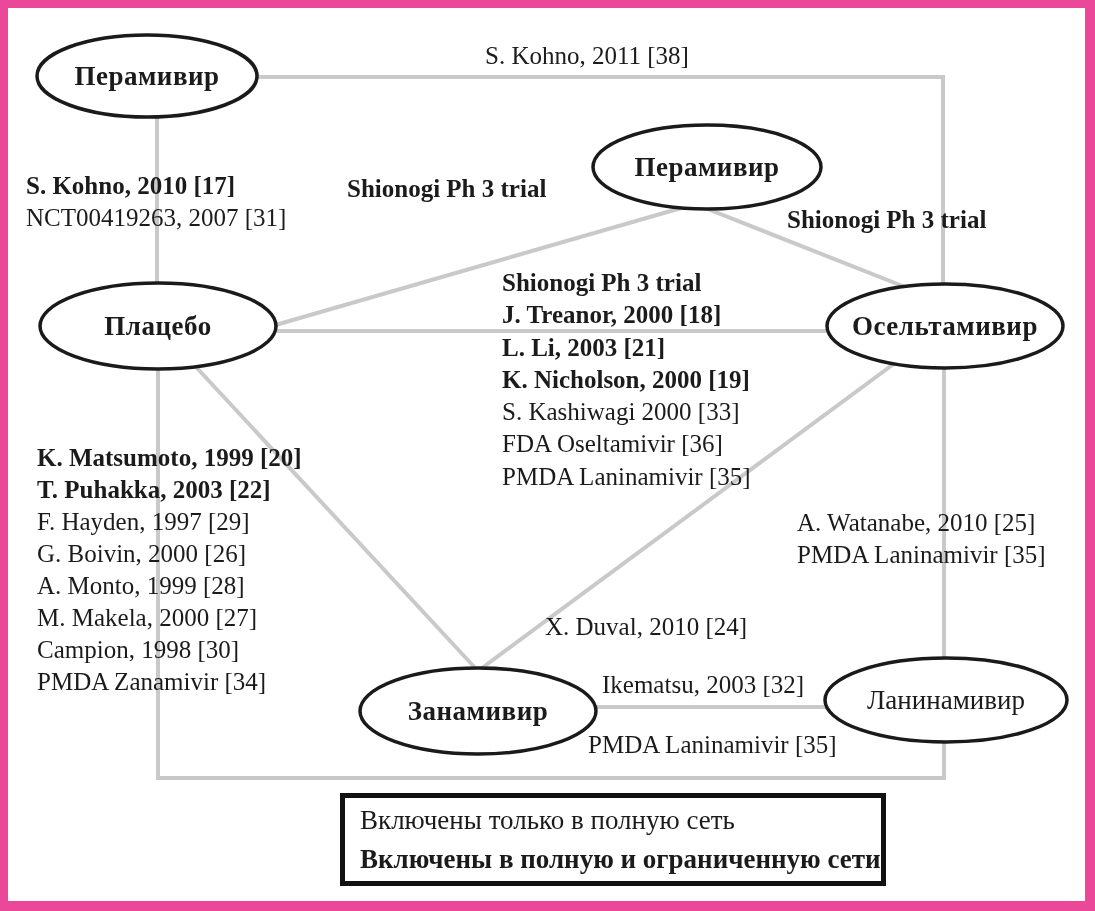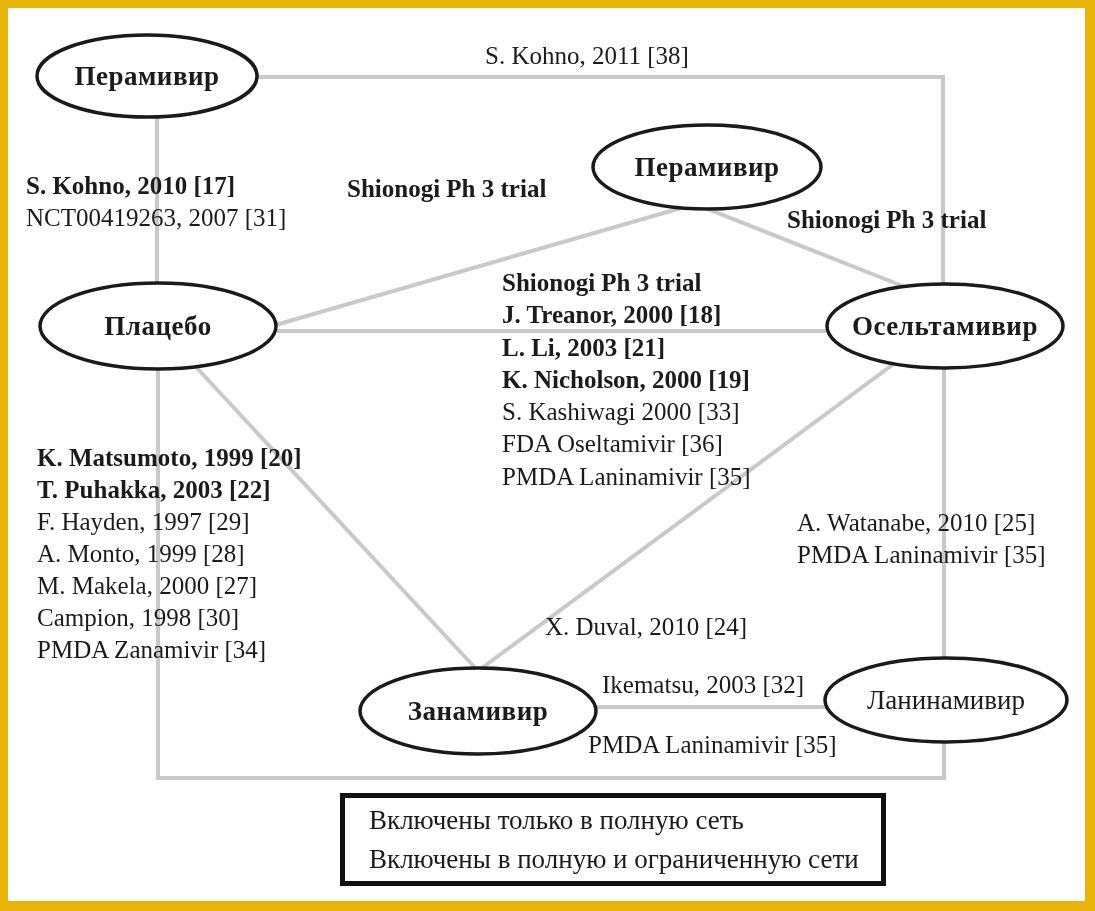--- a/index.html
+++ b/index.html
@@ -1,19 +1,19 @@
 <!DOCTYPE html>
 <html><head>
 <meta charset="utf-8">
 <style>
   html,body{margin:0;padding:0;background:#e8e8e8;}
   .page{
     position:relative;
     width:1095px;height:911px;
-    background:#eab308;
+    background:#ec4899;
     font-family:"Liberation Serif","DejaVu Serif",serif;
     color:#1b1b1b;
     overflow:hidden;
   }
   .inner{
     position:absolute;
     left:8px;top:8px;right:10px;bottom:10px;
     background:#ffffff;
   }
   svg.net{position:absolute;left:0;top:0;}
@@ -32,24 +32,24 @@
     white-space:nowrap;
   }
   .lbl-group .b{font-weight:bold;}
   .lbl-group.tight{line-height:32.3px;}
   .legend-box{
     position:absolute;
     left:340px;top:793px;width:546px;height:93px;
     box-sizing:border-box;
     border:5px solid #111111;background:#ffffff;
     display:flex;flex-direction:column;justify-content:center;
-    padding-left:24px;
+    padding-left:15px;
     font-size:27px;line-height:31px;white-space:nowrap;
   }
-  .legend-box .b{font-weight:normal;margin-top:8px;}
+  .legend-box .b{font-weight:bold;margin-top:8px;}
 </style>
 </head>
 <body>
 
 <div class="page">
   <div class="inner"></div>
 
   <svg class="net" width="1095" height="911" viewBox="0 0 1095 911">
 
     <line class="edge" x1="157" y1="76" x2="157" y2="326" stroke="#c9c9c9"></line>
@@ -102,20 +102,21 @@
     <div class="b">K. Nicholson, 2000 [19]</div>
     <div>S. Kashiwagi 2000 [33]</div>
     <div>FDA Oseltamivir [36]</div>
     <div>PMDA Laninamivir [35]</div>
   </div>
 
   <div class="lbl-group" style="left:37px;top:442px">
     <div class="b">K. Matsumoto, 1999 [20]</div>
     <div class="b">T. Puhakka, 2003 [22]</div>
     <div>F. Hayden, 1997 [29]</div>
+    <div>G. Boivin, 2000 [26]</div>
     <div>A. Monto, 1999 [28]</div>
     <div>M. Makela, 2000 [27]</div>
     <div>Campion, 1998 [30]</div>
     <div>PMDA Zanamivir [34]</div>
   </div>
 
   <div class="lbl-group" style="left:797px;top:507px">
     <div>A. Watanabe, 2010 [25]</div>
     <div>PMDA Laninamivir [35]</div>
   </div>

